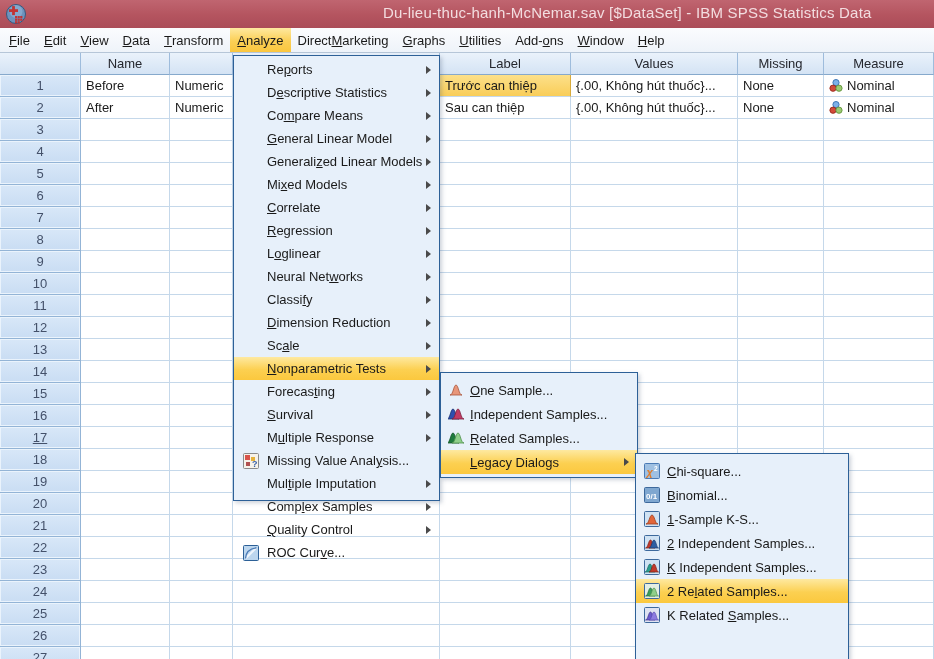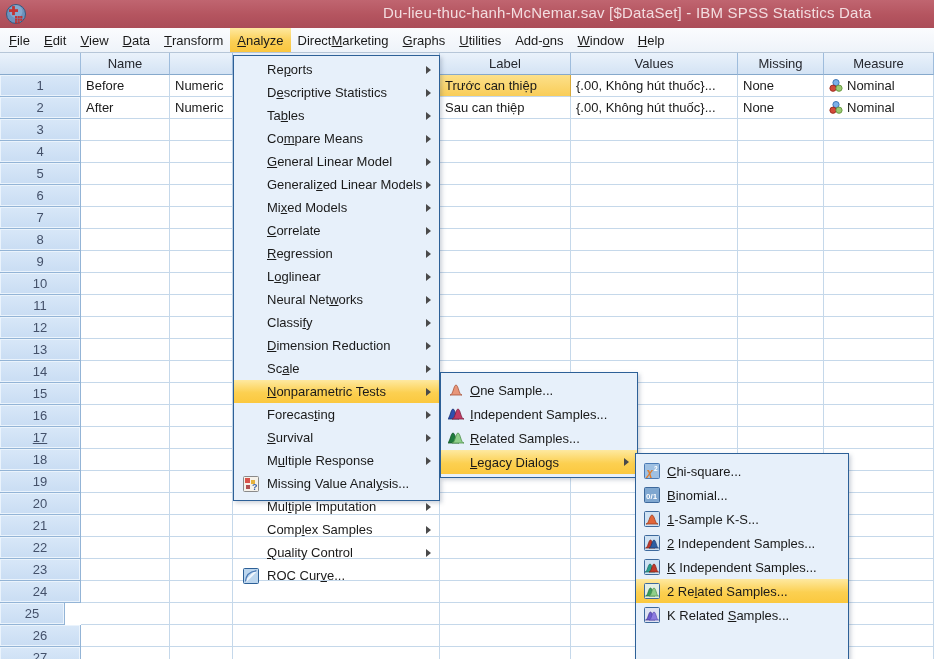--- a/index.html
+++ b/index.html
@@ -386,21 +386,21 @@
         <div class="gcell rowhdr" style="left: 0px; width: 81px;">24</div>
         <div class="gcell" style="left: 81px; width: 89px;"></div>
         <div class="gcell" style="left: 170px; width: 63px;"></div>
         <div class="gcell filler" style="left: 233px; width: 207px;"></div>
         <div class="gcell" style="left: 440px; width: 131px;"></div>
         <div class="gcell" style="left: 571px; width: 167px;"></div>
         <div class="gcell" style="left: 738px; width: 86px;"></div>
         <div class="gcell measure" style="left: 824px; width: 110px;"></div>
       </div>
       <div class="grow" style="top: 550px;">
-        <div class="gcell rowhdr" style="left: 0px; width: 65px;">25</div>
+        <div class="gcell rowhdr" style="left: 0px; width: 81px;">25</div>
         <div class="gcell" style="left: 81px; width: 89px;"></div>
         <div class="gcell" style="left: 170px; width: 63px;"></div>
         <div class="gcell filler" style="left: 233px; width: 207px;"></div>
         <div class="gcell" style="left: 440px; width: 131px;"></div>
         <div class="gcell" style="left: 571px; width: 167px;"></div>
         <div class="gcell" style="left: 738px; width: 86px;"></div>
         <div class="gcell measure" style="left: 824px; width: 110px;"></div>
       </div>
       <div class="grow" style="top: 572px;">
         <div class="gcell rowhdr" style="left: 0px; width: 81px;">26</div>
@@ -427,25 +427,20 @@
 
 <div class="menu" id="analyze-menu">
     <div class="dd-item">
       <span class="dd-icon"></span>
       <span class="dd-label">Re<span class="mn">p</span>orts</span>
       <span class="dd-arrow"></span>
     </div>
     <div class="dd-item">
       <span class="dd-icon"></span>
       <span class="dd-label">D<span class="mn">e</span>scriptive Statistics</span>
-      <span class="dd-arrow"></span>
-    </div>
-    <div class="dd-item">
-      <span class="dd-icon"></span>
-      <span class="dd-label">Ta<span class="mn">b</span>les</span>
       <span class="dd-arrow"></span>
     </div>
     <div class="dd-item">
       <span class="dd-icon"></span>
       <span class="dd-label">Co<span class="mn">m</span>pare Means</span>
       <span class="dd-arrow"></span>
     </div>
     <div class="dd-item">
       <span class="dd-icon"></span>
       <span class="dd-label"><span class="mn">G</span>eneral Linear Model</span>

